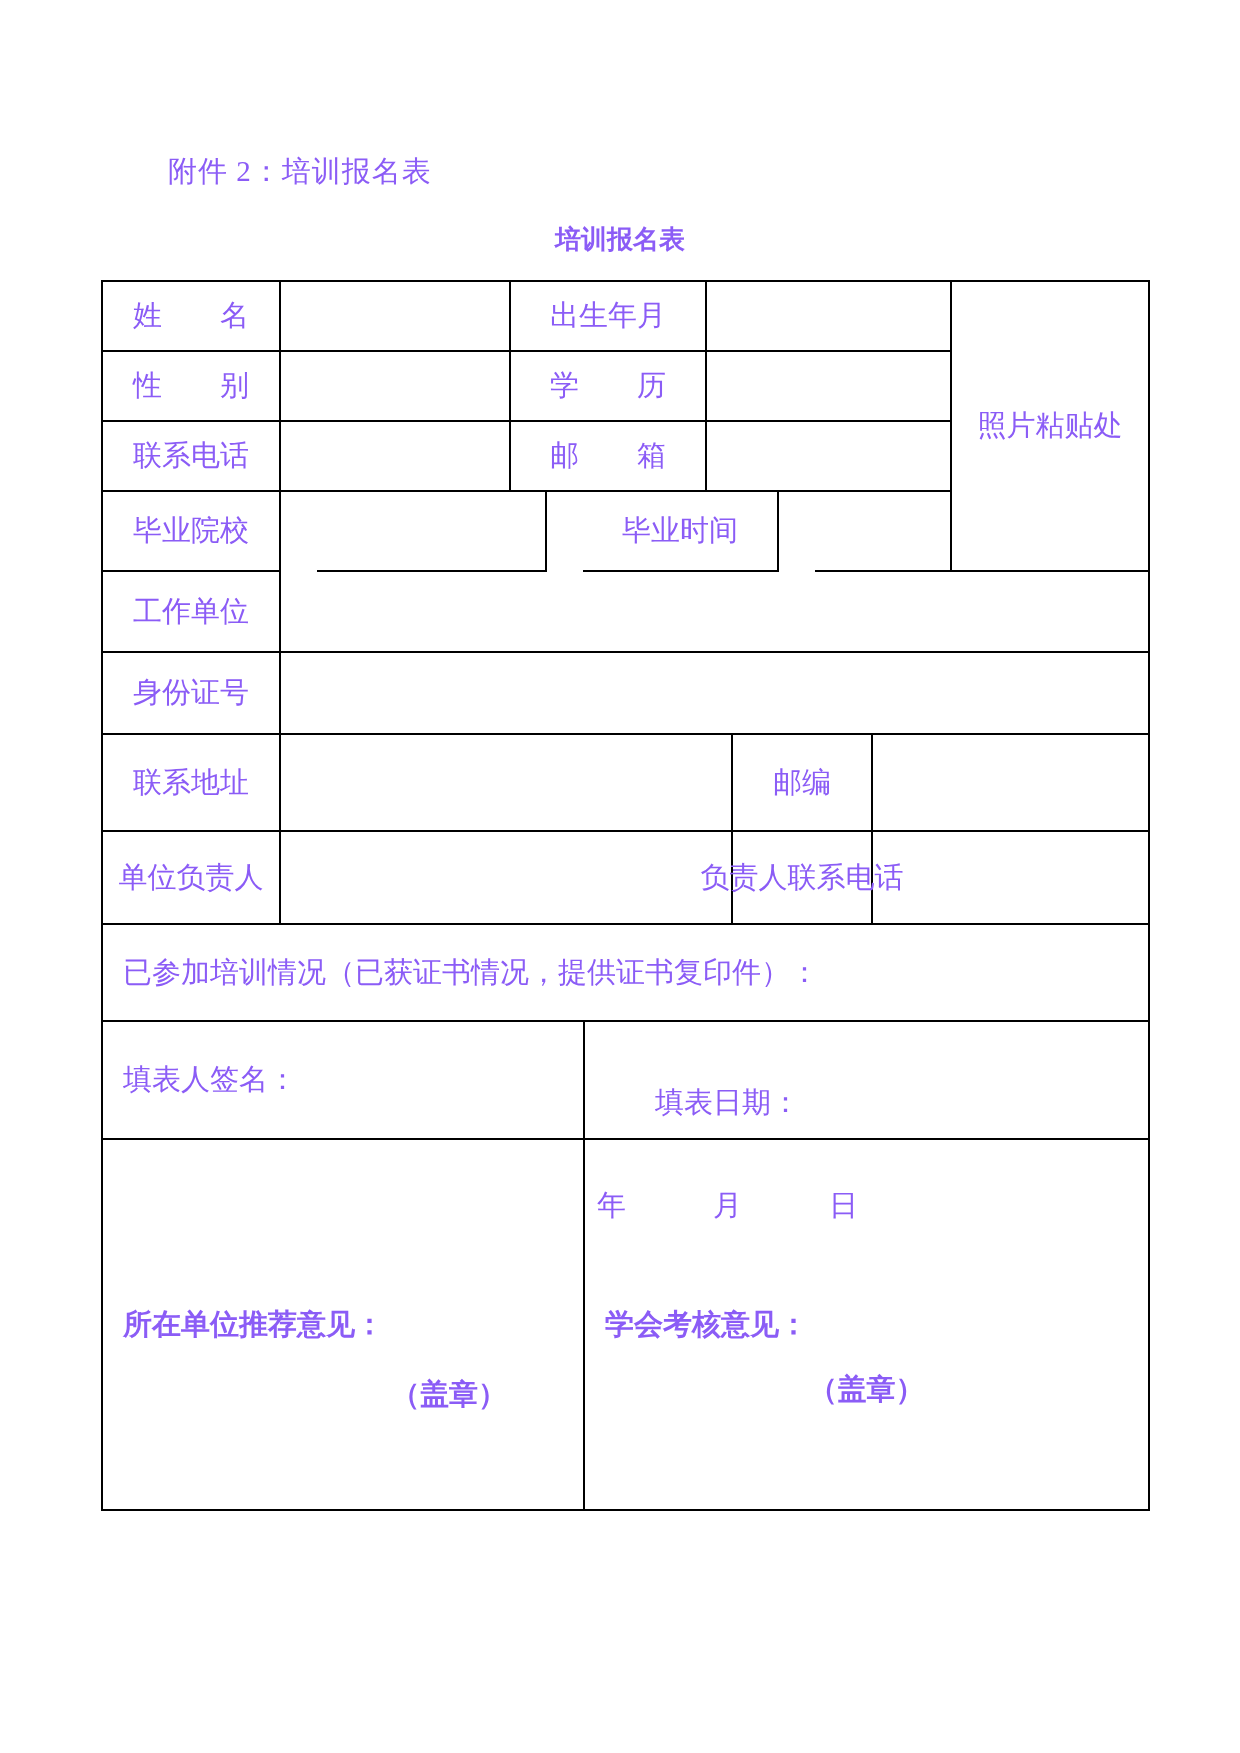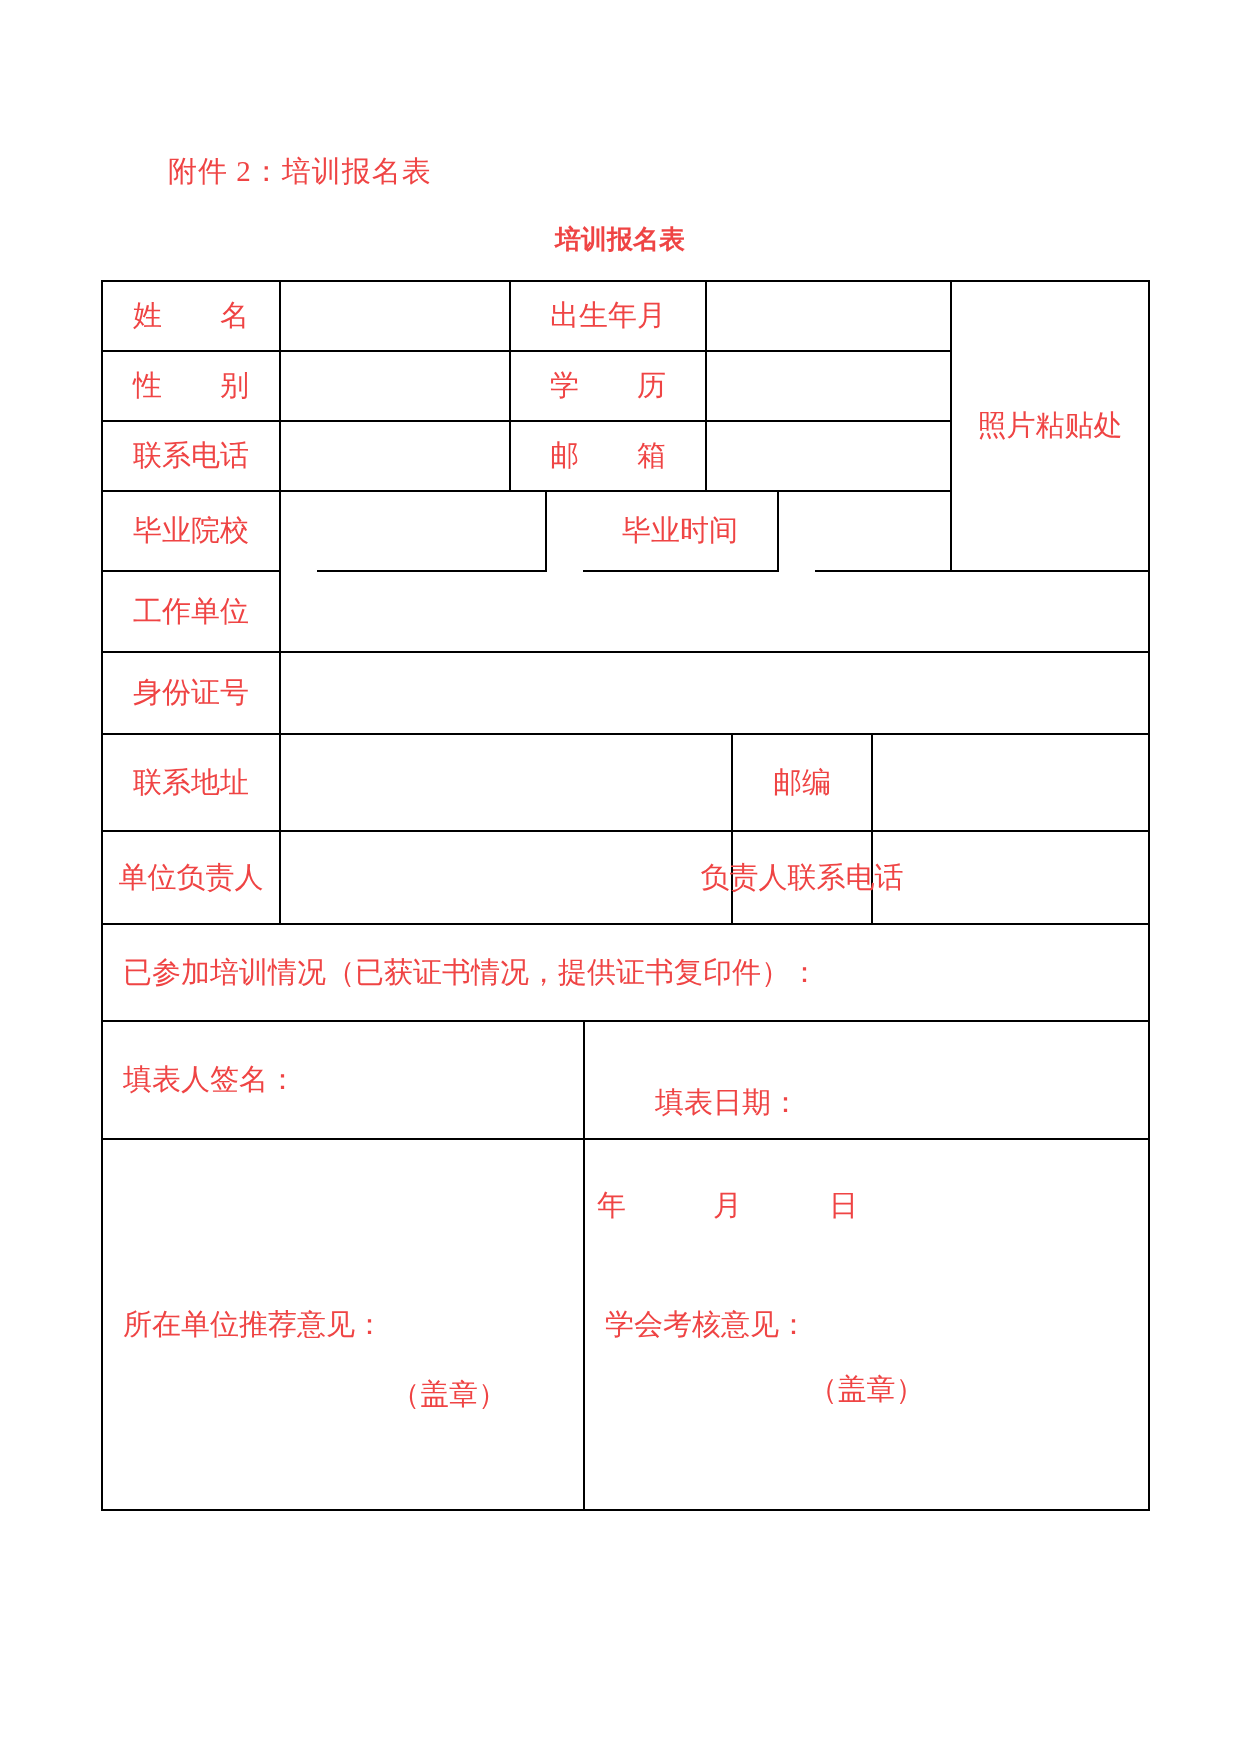--- a/index.html
+++ b/index.html
@@ -2,21 +2,21 @@
 <html><head>
 <meta charset="utf-8">
 <style>
   * { margin:0; padding:0; box-sizing:border-box; }
   html,body { background:#ffffff; }
   .page {
     position:relative;
     width:1240px;
     height:1753px;
     background:#ffffff;
-    color:#ef4444;
+    color:#8b5cf6;
     font-family:"Liberation Serif", serif;
     font-size:29px;
     overflow:hidden;
   }
   .attachment-heading {
     position:absolute;
     left:168px;
     top:152px;
     font-size:29px;
     letter-spacing:1px;
@@ -79,21 +79,21 @@
   .h82 { height:82px; flex:0 0 82px; }
   .h81 { height:81px; flex:0 0 81px; }
   .h97 { height:97px; flex:0 0 97px; }
   .h93 { height:93px; flex:0 0 93px; }
   .h118 { height:118px; flex:0 0 118px; }
   .grow { flex:1 1 auto; }
   .two-line { flex-direction:row; justify-content:center; line-height:1.45; text-align:center; }
   .topleft { align-items:center; padding:12px 20px; }
   .block { display:block; padding:28px 12px; }
   .date-line { padding-right:96px; margin-top:30px; white-space:pre; }
-  .rel { position:relative; }
+  .rel { position:relative;font-weight:bold; }
   .stamp-left { position:absolute; left:288px; top:235px; white-space:pre; }
   .stamp-right { position:absolute; left:0; top:230px; width:100%; text-align:center; white-space:pre; }
 </style>
 </head>
 <body>
 
 <div class="page">
 
   <div class="attachment-heading">附件 2：培训报名表</div>
   <div class="form-title">培训报名表</div>

